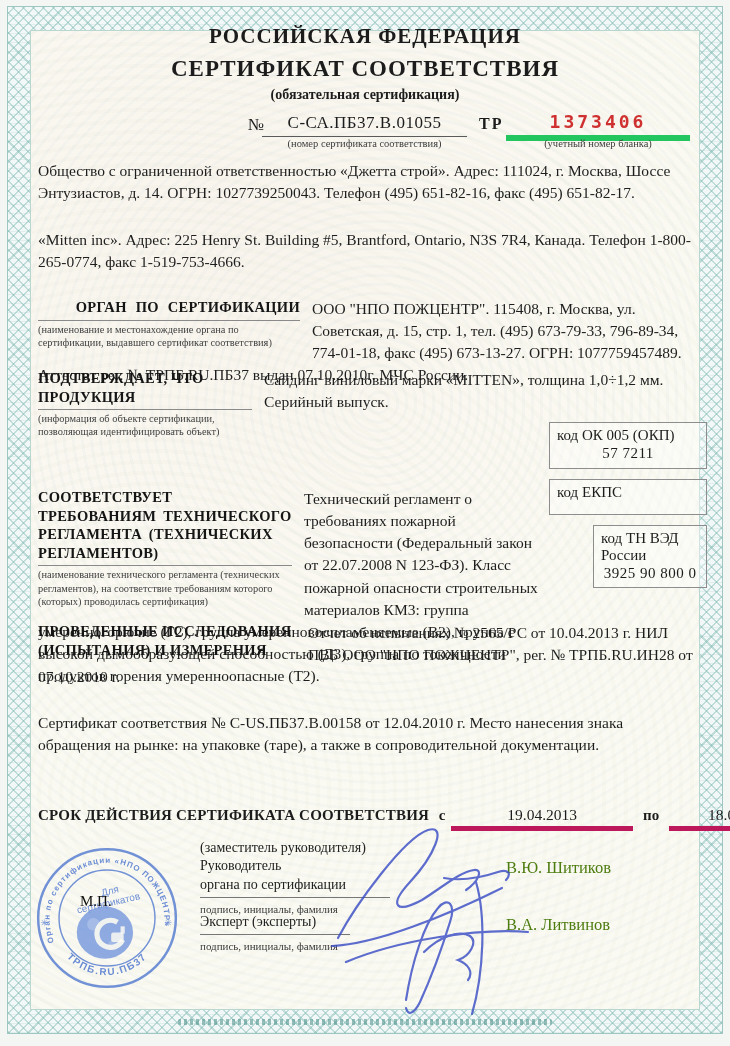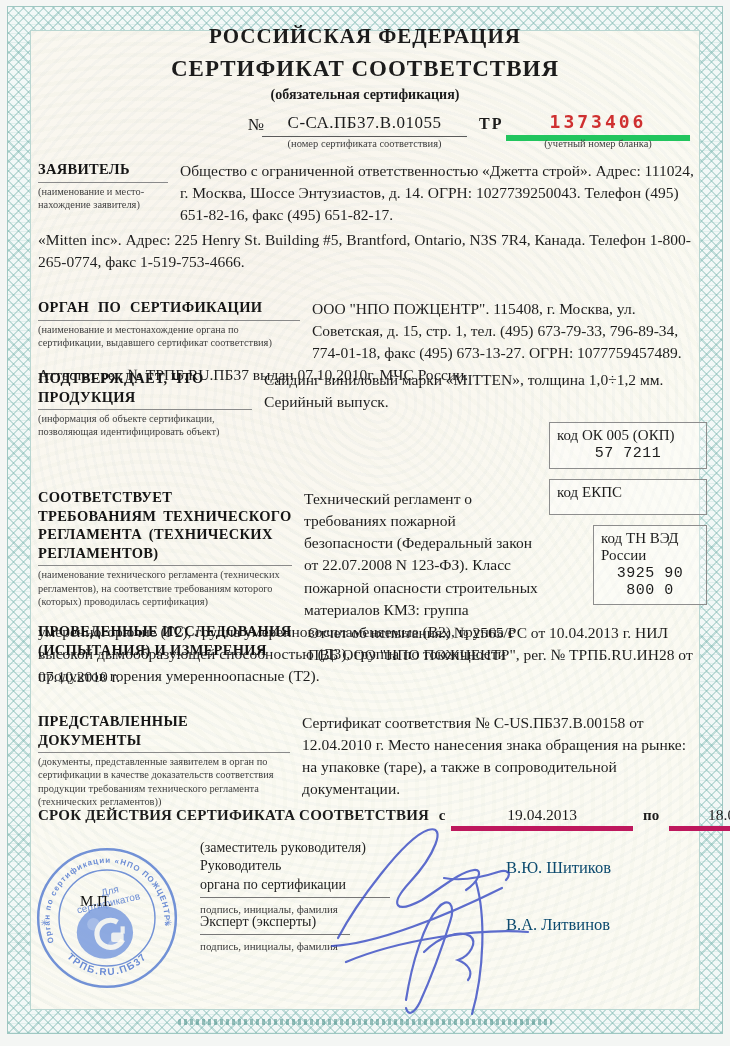--- a/index.html
+++ b/index.html
@@ -56,51 +56,51 @@
 
   
   .sec { position:absolute; left:38px; width:658px; font-size:15.5px; line-height:1.43; color:#1e1e1e; }
   .lbl { float:left; margin-right:12px; }
   .lbl .t { font-weight:bold; font-size:14.5px; line-height:1.28; letter-spacing:.3px; color:#151515; }
   .lbl .rule { border-top:1px solid #8a8a8a; margin:3px 0 2px; }
   .lbl .s { font-size:10.4px; line-height:1.28; color:#424242; }
 
   .sec-applicant    { top:160px; } .sec-applicant    .lbl { width:130px; }
   .sec-manufacturer { top:229px; } .sec-manufacturer .lbl { width:166px; }
-  .sec-organ        { top:298px; } .sec-organ        .lbl { width:262px; } .sec-organ .t { word-spacing:5px; }
+  .sec-organ        { top:298px; } .sec-organ        .lbl { width:262px; } .sec-organ .t { word-spacing:5px;text-align:right; }
   .sec-product      { top:369px; } .sec-product      .lbl { width:214px; }
   .sec-compliance   { top:468px; width:508px;margin-top:20px; } .sec-compliance .lbl { width:254px; } .sec-compliance .t { word-spacing:3px; }
   .sec-research     { top:622px; } .sec-research     .lbl { width:258px; }
   .sec-documents    { top:712px; } .sec-documents    .lbl { width:252px; }
 
   
   .codes { position:absolute; left:549px; top:422px; width:158px; font-size:15px; }
   .code-box { border:1px solid #8d8d8d; background:rgba(255,255,255,.35); padding:4px 7px 5px; margin-bottom:10px; }
-  .code-box .v { text-align:center; margin-top:1px; letter-spacing:.5px;font-family:Liberation Mono, monospace; }
+  .code-box .v { text-align:center; margin-top:1px; letter-spacing:.5px; }
   .code-box.b1 { min-height:47px; }
   .code-box.b2 { min-height:36px; }
   .code-box.b3 { min-height:47px;margin-left:44px; }
 
   
   .validity { position:absolute; top:806px; left:38px; width:658px; font-size:15px; white-space:nowrap; }
   .validity .vl { font-weight:bold; letter-spacing:.2px; }
   .v-prep { font-weight:bold; margin-left:6px; }
   .v-date { display:inline-block; text-align:center; border-bottom:5px solid #be185d; padding-bottom:2px; font-size:15.5px; }
   .v-date.from { width:182px; margin-left:2px; }
   .v-date.to   { width:148px; margin-left:6px; }
 
   
   .role { position:absolute; left:200px; width:205px; font-size:14px; line-height:1.32; color:#222; }
   .role-head { top:839px; }
   .role-expert { top:913px; }
   .role .rule { border-top:1px solid #777; margin-top:3px; }
   .role-head .rule { width:190px; }
   .role-expert .rule { width:150px; }
   .role .cap { font-size:11px; color:#3b3b3b; margin-top:4px; }
-  .name { position:absolute; left:506px; font-size:16.5px; color:#0c4a6e; }
+  .name { position:absolute; left:506px; font-size:16.5px; color:#4d7c0f; }
   .name-head { top:858px; }
   .name-expert { top:915px; }
   .mp { position:absolute; left:80px; top:893px; font-size:15px; color:#101010; z-index:4; }
 
   .stamp-wrap { position:absolute; left:34px; top:845px; width:146px; height:146px; z-index:3; }
   .sig-wrap   { position:absolute; left:326px; top:820px; width:208px; height:200px; z-index:3; }
 </style>
 </head>
 <body>
 
@@ -123,25 +123,20 @@
     <div class="numrow">
       <span class="abs no-sym">№</span>
       <span class="abs no-field">С-СА.ПБ37.В.01055</span>
       <span class="abs no-cap">(номер сертификата соответствия)</span>
       <span class="abs tr-lab">ТР</span>
       <span class="abs tr-field">1373406</span>
       <span class="abs tr-cap">(учетный номер бланка)</span>
     </div>
 
     <div class="sec sec-applicant">
-      <div class="lbl">
-        <div class="t">ЗАЯВИТЕЛЬ</div>
-        <div class="rule"></div>
-        <div class="s">(наименование и место-нахождение заявителя)</div>
-      </div>
       <span>Общество с ограниченной ответственностью «Джетта строй». Адрес: 111024, г. Москва, Шоссе Энтузиастов, д. 14. ОГРН: 1027739250043. Телефон (495) 651-82-16, факс (495) 651-82-17.</span>
     </div>
 
     <div class="sec sec-manufacturer">
       <span>«Mitten inc». Адрес: 225 Henry St. Building #5, Brantford, Ontario, N3S 7R4, Канада. Телефон 1-800-265-0774, факс 1-519-753-4666.</span>
     </div>
 
     <div class="sec sec-organ">
       <div class="lbl">
         <div class="t">ОРГАН ПО СЕРТИФИКАЦИИ</div>
@@ -185,25 +180,20 @@
     </div>
 
     <div class="sec sec-research">
       <div class="lbl">
         <div class="t">ПРОВЕДЕННЫЕ ИССЛЕДОВАНИЯ (ИСПЫТАНИЯ) И ИЗМЕРЕНИЯ</div>
       </div>
       <span>Отчет об испытаниях № 2565/РС от 10.04.2013 г. НИЛ ПВБ ООО "НПО ПОЖЦЕНТР", рег. № ТРПБ.RU.ИН28 от 07.10.2010 г.</span>
     </div>
 
     <div class="sec sec-documents">
-      <div class="lbl">
-        <div class="t">ПРЕДСТАВЛЕННЫЕ ДОКУМЕНТЫ</div>
-        <div class="rule"></div>
-        <div class="s">(документы, представленные заявителем в орган по сертификации в качестве доказательств соответствия продукции требованиям технического регламента (технических регламентов))</div>
-      </div>
       <span>Сертификат соответствия № C-US.ПБ37.В.00158 от 12.04.2010 г. Место нанесения знака обращения на рынке: на упаковке (таре), а также в сопроводительной документации.</span>
     </div>
 
     <div class="validity">
       <span class="vl">СРОК ДЕЙСТВИЯ СЕРТИФИКАТА СООТВЕТСТВИЯ</span>
       <span class="v-prep">с</span>
       <span class="v-date from">19.04.2013</span>
       <span class="v-prep">по</span>
       <span class="v-date to">18.04.2016</span>
     </div>

